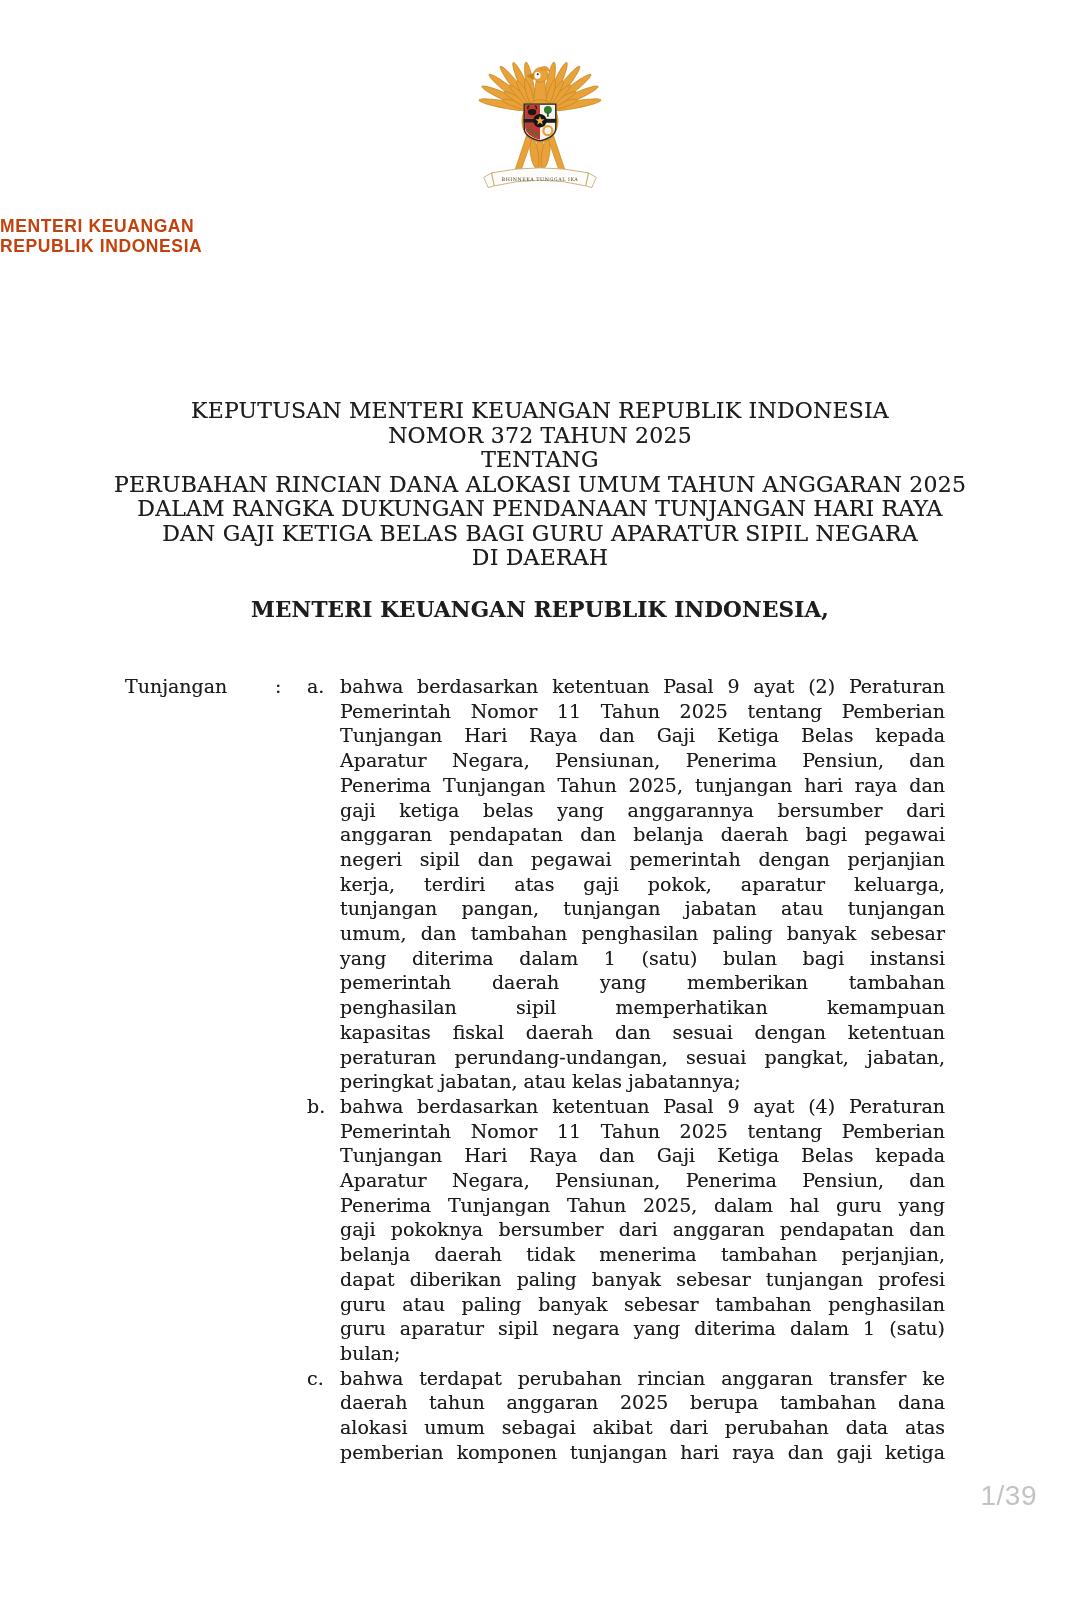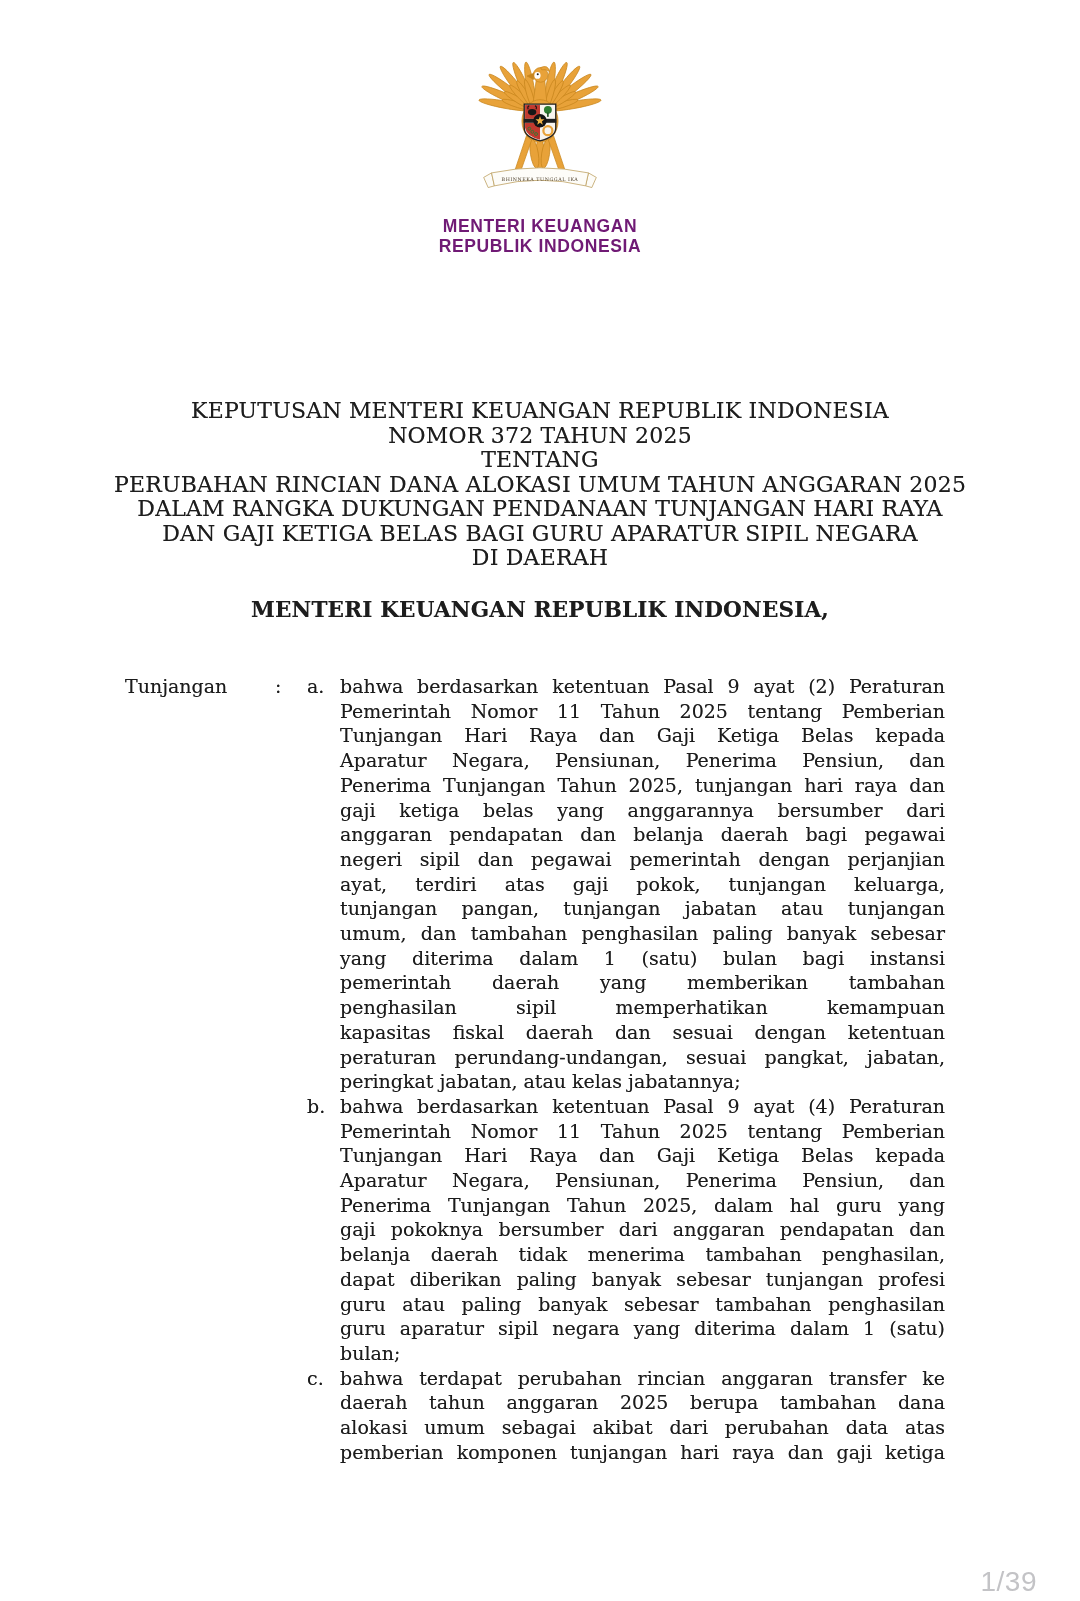--- a/index.html
+++ b/index.html
@@ -6,24 +6,24 @@
   body{
     width:1080px;height:1601px;background:#ffffff;overflow:hidden;
     font-family:"DejaVu Serif", serif;color:#1b1b1b;
   }
   .page{position:relative;width:1080px;height:1601px;background:#ffffff;}
 
   .emblem{padding-top:58px;text-align:center;}
   .emblem svg{display:inline-block;}
 
   .ministry{
-    margin-top:16px;text-align:center;
+    margin-top:16px;text-align:left;
     font-family:"Liberation Sans", sans-serif;font-weight:bold;
     font-size:17.5px;line-height:20px;letter-spacing:.6px;
-    color:#701a75;
+    color:#c2410c;
   }
 
   .title-block{
     margin-top:143px;text-align:center;
     font-size:22px;line-height:24.5px;letter-spacing:.2px;
     color:#1d1d1d;text-shadow:0 0 .3px rgba(0,0,0,.5);
   }
 
   .salutation{
     margin-top:27px;text-align:center;
@@ -40,21 +40,21 @@
   .cons-label{width:150px;flex:0 0 auto;}
   .cons-colon{width:32px;flex:0 0 auto;}
   .cons-items{flex:1 1 auto;min-width:0;}
   .cons-item{display:flex;align-items:flex-start;}
   .cons-letter{width:33px;flex:0 0 auto;}
   .cons-text{flex:1 1 auto;min-width:0;}
   .tline{text-align:justify;text-align-last:justify;}
   .tline-last{text-align:left;text-align-last:left;}
 
   .page-indicator{
-    position:absolute;right:43px;top:1566px;
+    position:absolute;right:43px;top:1480px;
     font-family:"Liberation Sans", sans-serif;
     font-size:28px;color:#c3c3c6;letter-spacing:.5px;
   }
 </style>
 </head>
 <body>
 
 <div class="page">
 
   <div class="emblem">
@@ -149,41 +149,41 @@
           <div class="cons-letter">a.</div>
           <div class="cons-text">
             <div class="tline">bahwa berdasarkan ketentuan Pasal 9 ayat (2) Peraturan</div>
             <div class="tline">Pemerintah Nomor 11 Tahun 2025 tentang Pemberian</div>
             <div class="tline">Tunjangan Hari Raya dan Gaji Ketiga Belas kepada</div>
             <div class="tline">Aparatur Negara, Pensiunan, Penerima Pensiun, dan</div>
             <div class="tline">Penerima Tunjangan Tahun 2025, tunjangan hari raya dan</div>
             <div class="tline">gaji ketiga belas yang anggarannya bersumber dari</div>
             <div class="tline">anggaran pendapatan dan belanja daerah bagi pegawai</div>
             <div class="tline">negeri sipil dan pegawai pemerintah dengan perjanjian</div>
-            <div class="tline">ayat, terdiri atas gaji pokok, tunjangan keluarga,</div>
+            <div class="tline">kerja, terdiri atas gaji pokok, aparatur keluarga,</div>
             <div class="tline">tunjangan pangan, tunjangan jabatan atau tunjangan</div>
             <div class="tline">umum, dan tambahan penghasilan paling banyak sebesar</div>
             <div class="tline">yang diterima dalam 1 (satu) bulan bagi instansi</div>
             <div class="tline">pemerintah daerah yang memberikan tambahan</div>
             <div class="tline">penghasilan sipil memperhatikan kemampuan</div>
             <div class="tline">kapasitas fiskal daerah dan sesuai dengan ketentuan</div>
             <div class="tline">peraturan perundang-undangan, sesuai pangkat, jabatan,</div>
             <div class="tline tline-last">peringkat jabatan, atau kelas jabatannya;</div>
           </div>
         </div>
         <div class="cons-item">
           <div class="cons-letter">b.</div>
           <div class="cons-text">
             <div class="tline">bahwa berdasarkan ketentuan Pasal 9 ayat (4) Peraturan</div>
             <div class="tline">Pemerintah Nomor 11 Tahun 2025 tentang Pemberian</div>
             <div class="tline">Tunjangan Hari Raya dan Gaji Ketiga Belas kepada</div>
             <div class="tline">Aparatur Negara, Pensiunan, Penerima Pensiun, dan</div>
             <div class="tline">Penerima Tunjangan Tahun 2025, dalam hal guru yang</div>
             <div class="tline">gaji pokoknya bersumber dari anggaran pendapatan dan</div>
-            <div class="tline">belanja daerah tidak menerima tambahan penghasilan,</div>
+            <div class="tline">belanja daerah tidak menerima tambahan perjanjian,</div>
             <div class="tline">dapat diberikan paling banyak sebesar tunjangan profesi</div>
             <div class="tline">guru atau paling banyak sebesar tambahan penghasilan</div>
             <div class="tline">guru aparatur sipil negara yang diterima dalam 1 (satu)</div>
             <div class="tline tline-last">bulan;</div>
           </div>
         </div>
         <div class="cons-item">
           <div class="cons-letter">c.</div>
           <div class="cons-text">
             <div class="tline">bahwa terdapat perubahan rincian anggaran transfer ke</div>

